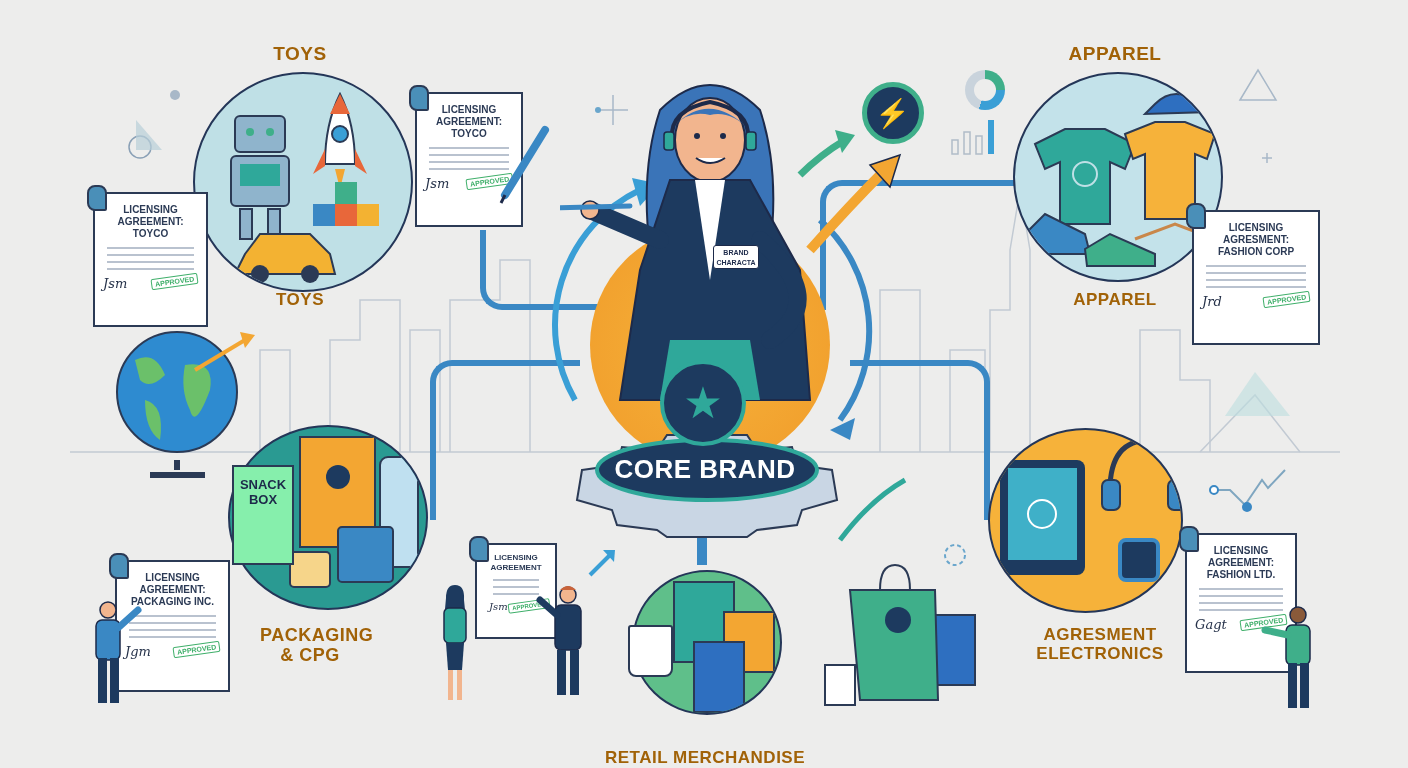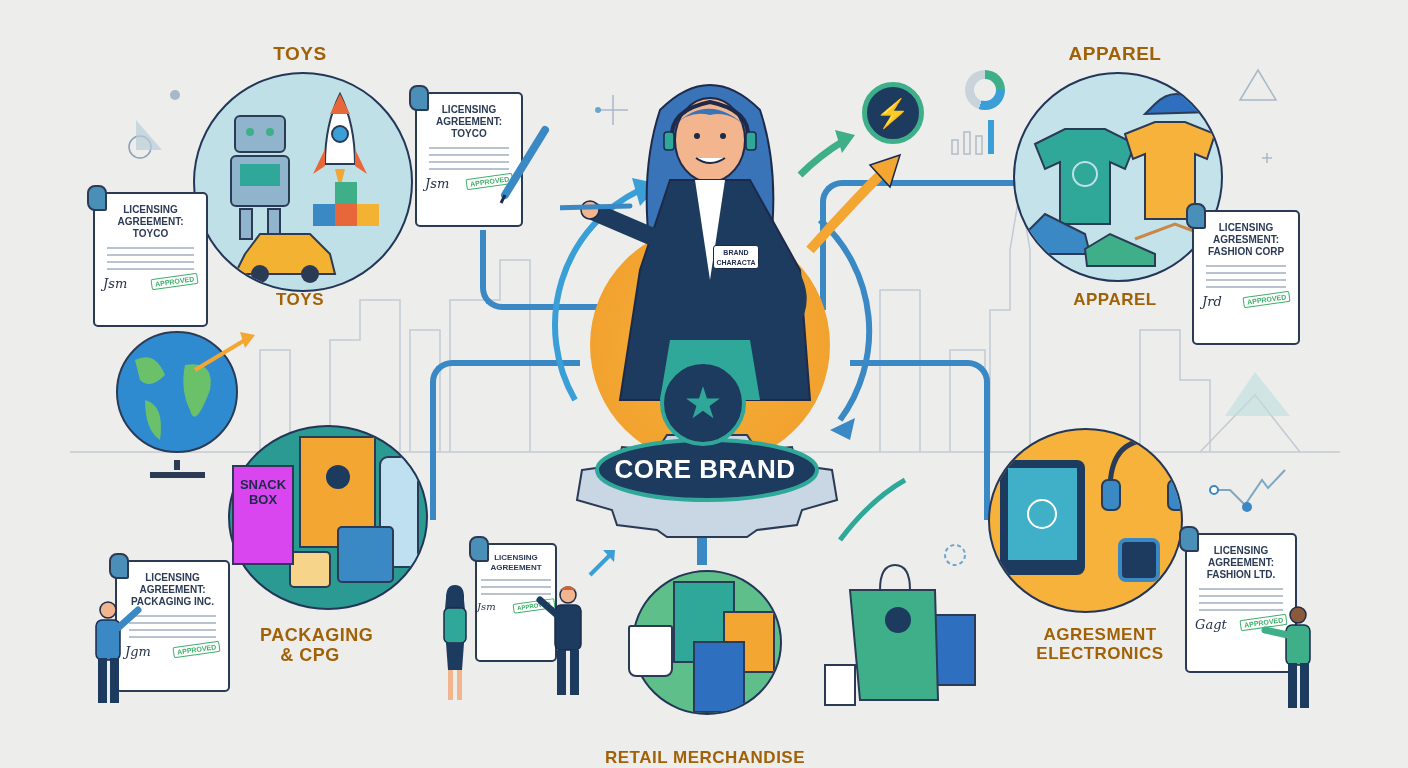--- a/index.html
+++ b/index.html
@@ -9,21 +9,21 @@
     font-family: "Liberation Sans", sans-serif;
     color: #1d2a4a;
   }
   .abs { position: absolute; }
   .label {
     position: absolute; font-weight: bold; color: #a16207;
     text-align: center; letter-spacing: 0.5px; line-height: 1.12;
   }
   .doc {
     position: absolute; background: #fff; border: 2px solid #2b3a55;
-    border-radius: 5px; box-sizing: border-box; padding: 10px 8px 6px;
+    border-radius: 0; box-sizing: border-box; padding: 10px 8px 6px;
   }
   .doc::before {
     content: ""; position: absolute; top: -9px; left: -8px; width: 16px; height: 22px;
     background: #4a8fb8; border: 2px solid #2b3a55; border-radius: 8px 8px 2px 8px;
   }
   .doc-title {
     font-weight: bold; font-size: 10px; text-align: center; color: #2b3a55; line-height: 1.2;
   }
   .doc-lines { margin-top: 7px; }
   .doc-lines div { height: 2px; background: #b9c2cf; margin: 5px 4px; }
@@ -184,21 +184,21 @@
 
 <div class="circle" style="left:228px;top:425px;width:200px;height:185px;background:#2a9a92;">
   <svg width="200" height="185">
     <rect x="70" y="10" width="75" height="110" fill="#f3a632" stroke="#2b3a55" stroke-width="2"></rect>
     <circle cx="108" cy="50" r="12" fill="#1d3a5f"></circle>
     <rect x="150" y="30" width="38" height="110" rx="8" fill="#bfe0f0" stroke="#2b3a55" stroke-width="2"></rect>
     <rect x="108" y="100" width="55" height="55" rx="4" fill="#3a88c4" stroke="#2b3a55" stroke-width="2"></rect>
     <rect x="60" y="125" width="40" height="35" rx="4" fill="#f6d58a" stroke="#2b3a55" stroke-width="2"></rect>
   </svg>
 </div>
-<div class="abs" style="left:232px;top:465px;width:62px;height:100px;background:#d946ef;border:2px solid #2b3a55;box-sizing:border-box;text-align:center;font-weight:bold;font-size:13px;line-height:15px;padding-top:10px;">
+<div class="abs" style="left:232px;top:465px;width:62px;height:100px;background:#86efac;border:2px solid #2b3a55;box-sizing:border-box;text-align:center;font-weight:bold;font-size:13px;line-height:15px;padding-top:10px;">
   <span>SNACK BOX</span>
 </div>
 <div class="label" style="left:260px;top:625px;width:100px;font-size:18px;">PACKAGING &amp; CPG</div>
 
 <div class="circle" style="left:988px;top:428px;width:195px;height:185px;background:#f6b23a;">
   <svg width="195" height="185">
     <rect x="10" y="30" width="85" height="115" rx="8" fill="#1d3a5f"></rect>
     <rect x="18" y="38" width="69" height="92" fill="#3fb0c8"></rect>
     <circle cx="52" cy="84" r="14" fill="none" stroke="#fff" stroke-width="2"></circle>
     <path d="M120 60 Q120 10 160 10 Q195 10 195 60" fill="none" stroke="#2b3a55" stroke-width="5"></path>
@@ -252,21 +252,21 @@
   <div class="doc-foot">
       <span class="sig">Jsm</span>
       <span class="stamp">APPROVED</span>
     </div>
 </div>
 <svg class="abs" style="left:495px;top:125px" width="60" height="80">
   <path d="M50 5 L10 70" stroke="#3a88c4" stroke-width="8" stroke-linecap="round"></path>
   <path d="M10 70 L6 78" stroke="#1d2a4a" stroke-width="3"></path>
 </svg>
 
-<div class="doc" style="left:1192px;top:210px;width:108px;height:135px;">
+<div class="doc" style="left:1192px;top:210px;width:128px;height:135px;">
   <div class="doc-title">LICENSING AGRESMENT: FASHION CORP</div>
   <div class="doc-lines">
       <div></div>
       <div></div>
       <div></div>
       <div></div>
     </div>
   <div class="doc-foot">
       <span class="sig">Jrd</span>
       <span class="stamp">APPROVED</span>
@@ -294,21 +294,21 @@
       <div></div>
       <div></div>
       <div></div>
     </div>
   <div class="doc-foot">
       <span class="sig">Gagt</span>
       <span class="stamp">APPROVED</span>
     </div>
 </div>
 
-<div class="doc" style="left:475px;top:543px;width:82px;height:119px;padding:8px 0;">
+<div class="doc" style="left:475px;top:543px;width:82px;height:96px;padding:8px 12px;">
   <div class="doc-title" style="font-size:8px;">LICENSING AGREEMENT</div>
   <div class="doc-lines">
       <div></div>
       <div></div>
       <div></div>
     </div>
   <div class="doc-foot">
       <span class="sig" style="font-size:10px;">Jsm</span>
       <span class="stamp" style="font-size:6px;">APPROVED</span>
     </div>

